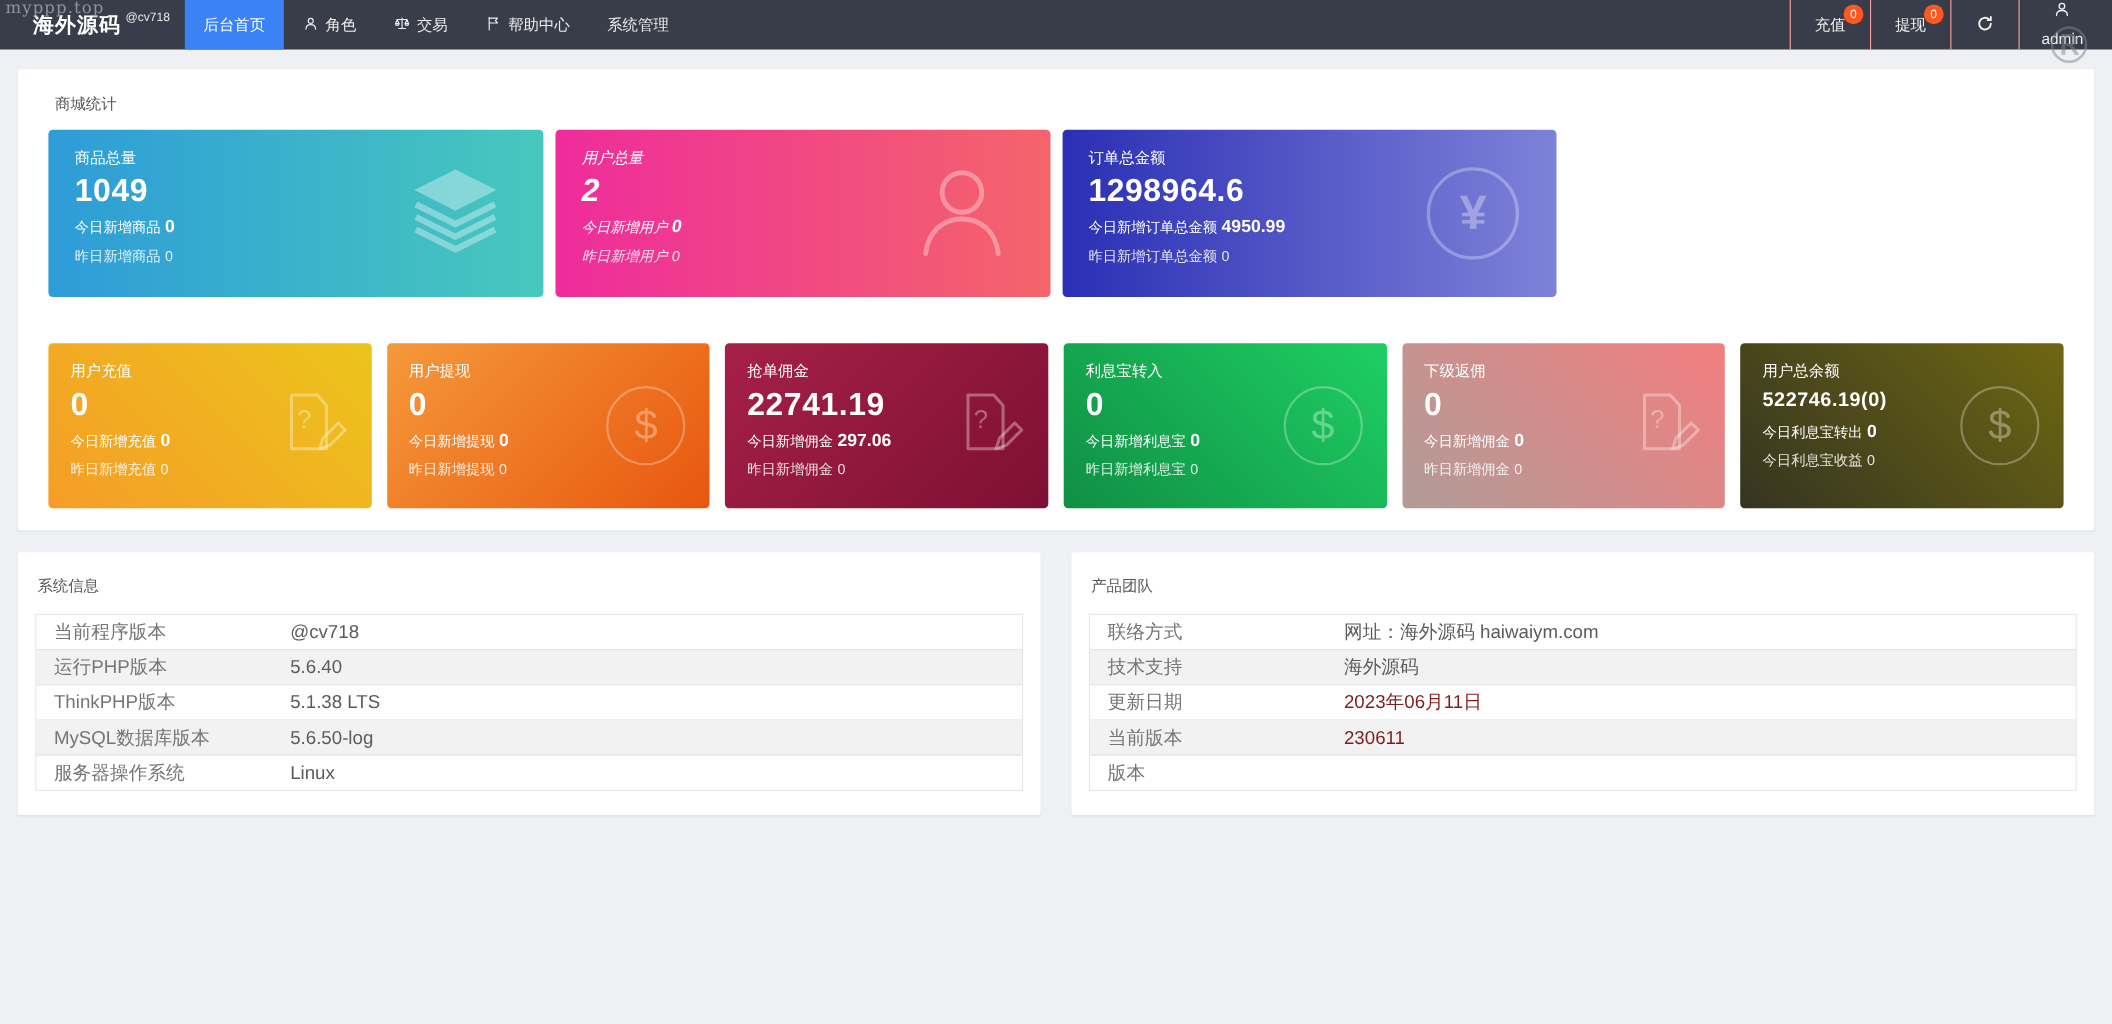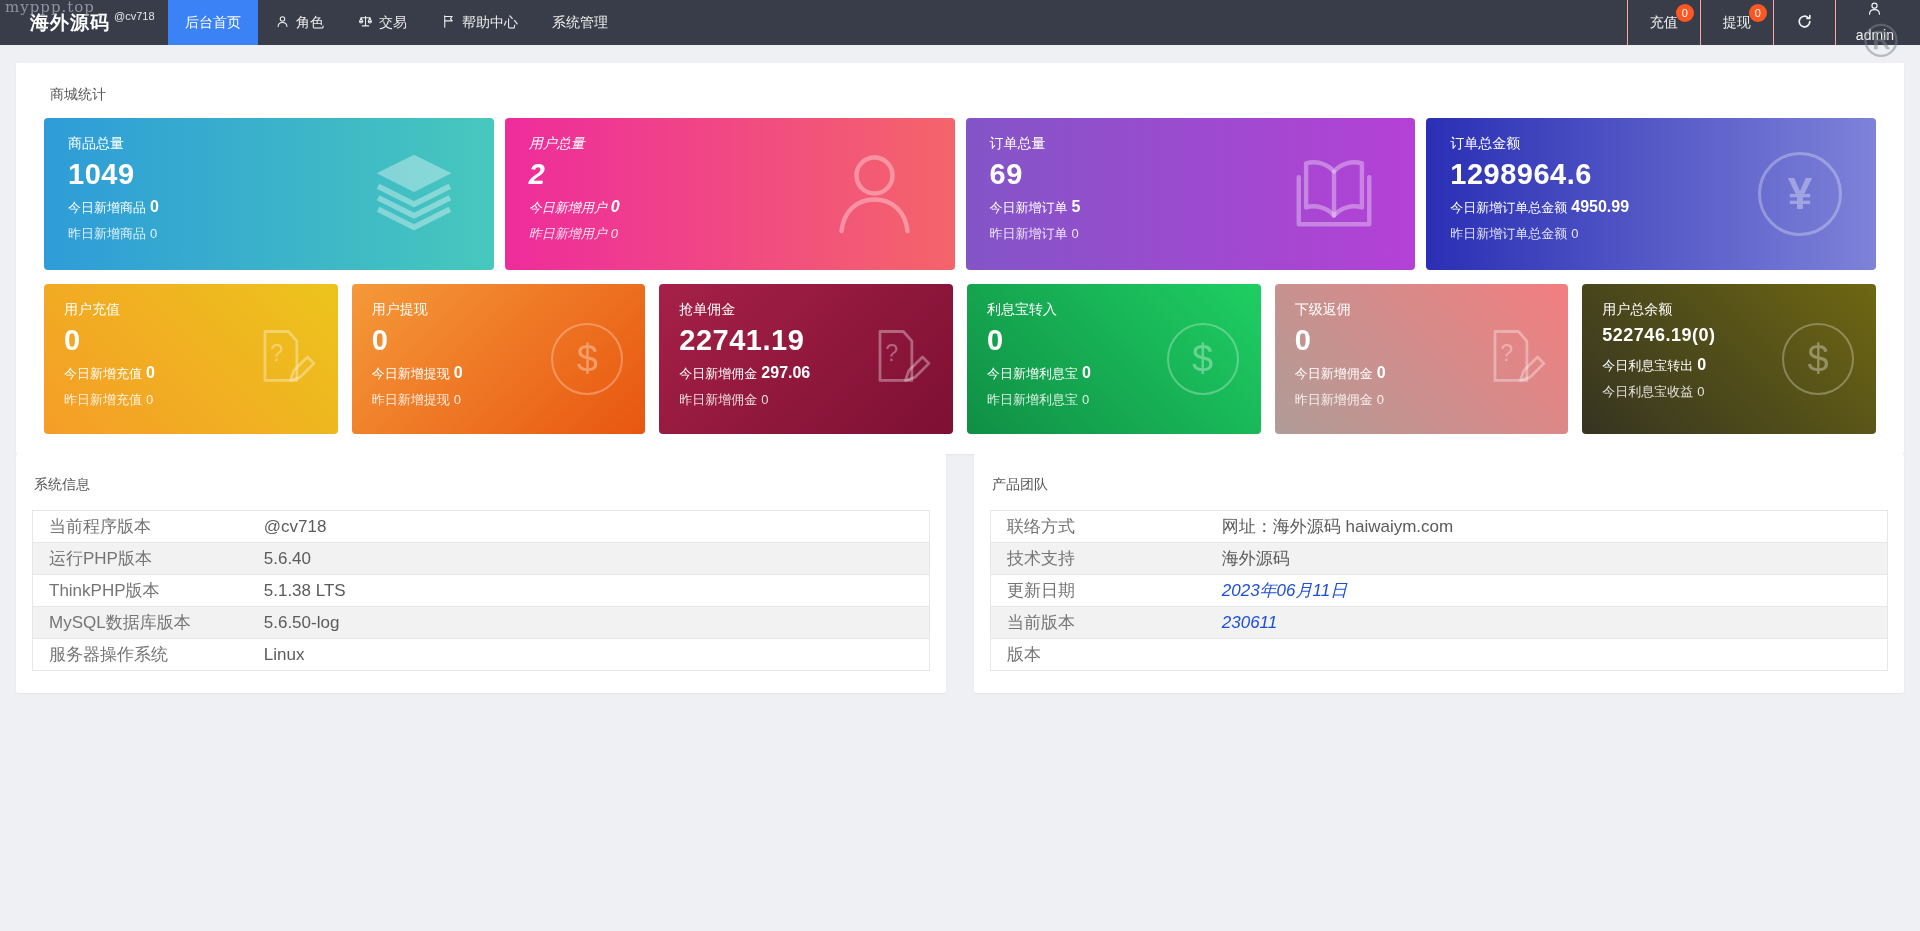--- a/index.html
+++ b/index.html
@@ -53,21 +53,21 @@
     box-shadow:0 1px 2px rgba(0,0,0,0.05);
   }
   .panel-title { font-size:14px; color:#565656; padding:8px 18px 14px 18px; }
   .grid4 { display:grid; grid-template-columns:repeat(4,1fr); gap:11px; padding:0 12px; }
   .grid6 { display:grid; grid-template-columns:repeat(6,1fr); gap:14px; padding:0 12px; margin-top:14px; }
   
   .card {
     position:relative; border-radius:4px; color:#fff; height:152px;
     padding:17px 24px; overflow:hidden;
   }
-  .grid6 .card { height:150px; padding:17px 20px; }
+  .grid6 .card { height:150px; padding:17px 20px;margin-top:28px; }
   .card-title { font-size:14px; margin-bottom:5px; }
   .card-value { font-size:29px; font-weight:bold; margin-bottom:7px; letter-spacing:0.5px; }
   .card-value.sm { font-size:18px; margin:6px 0 10px 0; }
   .card-line { font-size:13px; margin-bottom:8px; }
   .card-line .v-strong { font-size:16px; font-weight:bold; margin-left:4px; }
   .card-line.dim { opacity:0.85; }
   .card-line.dim .v { margin-left:4px; }
   .card-icon { position:absolute; right:34px; top:50%; transform:translateY(-50%); opacity:0.9; }
   .grid6 .card-icon { right:22px; }
   .glyph-circle {
@@ -81,33 +81,33 @@
   .g2 { background:linear-gradient(90deg,#ee2c9c,#f4656a);font-style:italic; }
   .g3 { background:linear-gradient(90deg,#8355c7,#b441d6); }
   .g4 { background:linear-gradient(90deg,#2a2fb5,#7e82d8); }
   .s1 { background:linear-gradient(45deg,#f59d27,#ecc41c); }
   .s2 { background:linear-gradient(135deg,#f5993a,#e8560f); }
   .s3 { background:linear-gradient(135deg,#a62048,#7d1033); }
   .s4 { background:linear-gradient(45deg,#108f45,#1ecf63); }
   .s5 { background:linear-gradient(45deg,#b09c97,#f37e80); }
   .s6 { background:linear-gradient(45deg,#353421,#6e6712); }
   
-  .bottom { display:grid; grid-template-columns:1fr 1fr; gap:28px; }
+  .bottom { display:grid; grid-template-columns:1fr 1fr; gap:28px; margin-top:20px; }
   .info-panel { background:#fff; border-radius:2px; padding:14px 16px 22px 16px; box-shadow:0 1px 2px rgba(0,0,0,0.05); }
   .info-title { font-size:14px; color:#565656; padding:8px 2px 16px 2px; }
   table.info { width:100%; border-collapse:collapse; border:1px solid #e6e6e6; }
   table.info tr:nth-child(even){ background:#f2f2f2; }
   table.info td {
     border-bottom:1px solid #e6e6e6; font-size:17px; color:#666;
     padding:0 16px; height:32px;
   }
   table.info tr:last-child td { border-bottom:none; }
   table.info td.lbl { width:24%; color:#757575; }
   table.info td.val { color:#5b5b5b; }
-  table.info td.val.link { color:#1d4ed8; cursor:pointer;font-style:italic; }
+  table.info td.val.link { color:#7f1d1d; cursor:pointer; }
   svg.ic { fill:none; stroke:currentColor; stroke-width:1.7; stroke-linecap:round; stroke-linejoin:round; }
   svg.big { fill:none; stroke:rgba(255,255,255,0.38); stroke-width:3; stroke-linecap:round; stroke-linejoin:round; }
 </style>
 </head>
 <body>
 
 <div class="wm-site">myppp.top</div>
 <div class="wm-reg">®</div>
 
 <div class="navbar">
@@ -203,33 +203,20 @@
         <div class="card-line"><span>今日新增用户</span><span class="v-strong">0</span></div>
         <div class="card-line dim"><span>昨日新增用户</span><span class="v">0</span></div>
         <div class="card-icon">
           <svg class="big" width="96" height="96" viewBox="0 0 64 64">
               <circle cx="33" cy="21" r="12"></circle>
               <path d="M11 58c1.5-13 10-21 22-21s20.5 8 22 21"></path>
             </svg>
         </div>
       </div>
 
-      <div class="card g3">
-        <div class="card-title">订单总量</div>
-        <div class="card-value">69</div>
-        <div class="card-line"><span>今日新增订单</span><span class="v-strong">5</span></div>
-        <div class="card-line dim"><span>昨日新增订单</span><span class="v">0</span></div>
-        <div class="card-icon">
-          <svg class="big" width="94" height="94" viewBox="0 0 64 64">
-              <path d="M8 22v32h48V22"></path>
-              <path d="M32 18c-4.5-5.5-12.5-7.5-19-5.5v30c6.5-2 14.5 0 19 5.5 4.5-5.5 12.5-7.5 19-5.5v-30c-6.5-2-14.5 0-19 5.5Z"></path>
-              <path d="M32 18v30"></path>
-            </svg>
-        </div>
-      </div>
 
       <div class="card g4">
         <div class="card-title">订单总金额</div>
         <div class="card-value">1298964.6</div>
         <div class="card-line"><span>今日新增订单总金额</span><span class="v-strong">4950.99</span></div>
         <div class="card-line dim"><span>昨日新增订单总金额</span><span class="v">0</span></div>
         <div class="card-icon">
           <div class="glyph-circle">¥</div>
         </div>
       </div>

